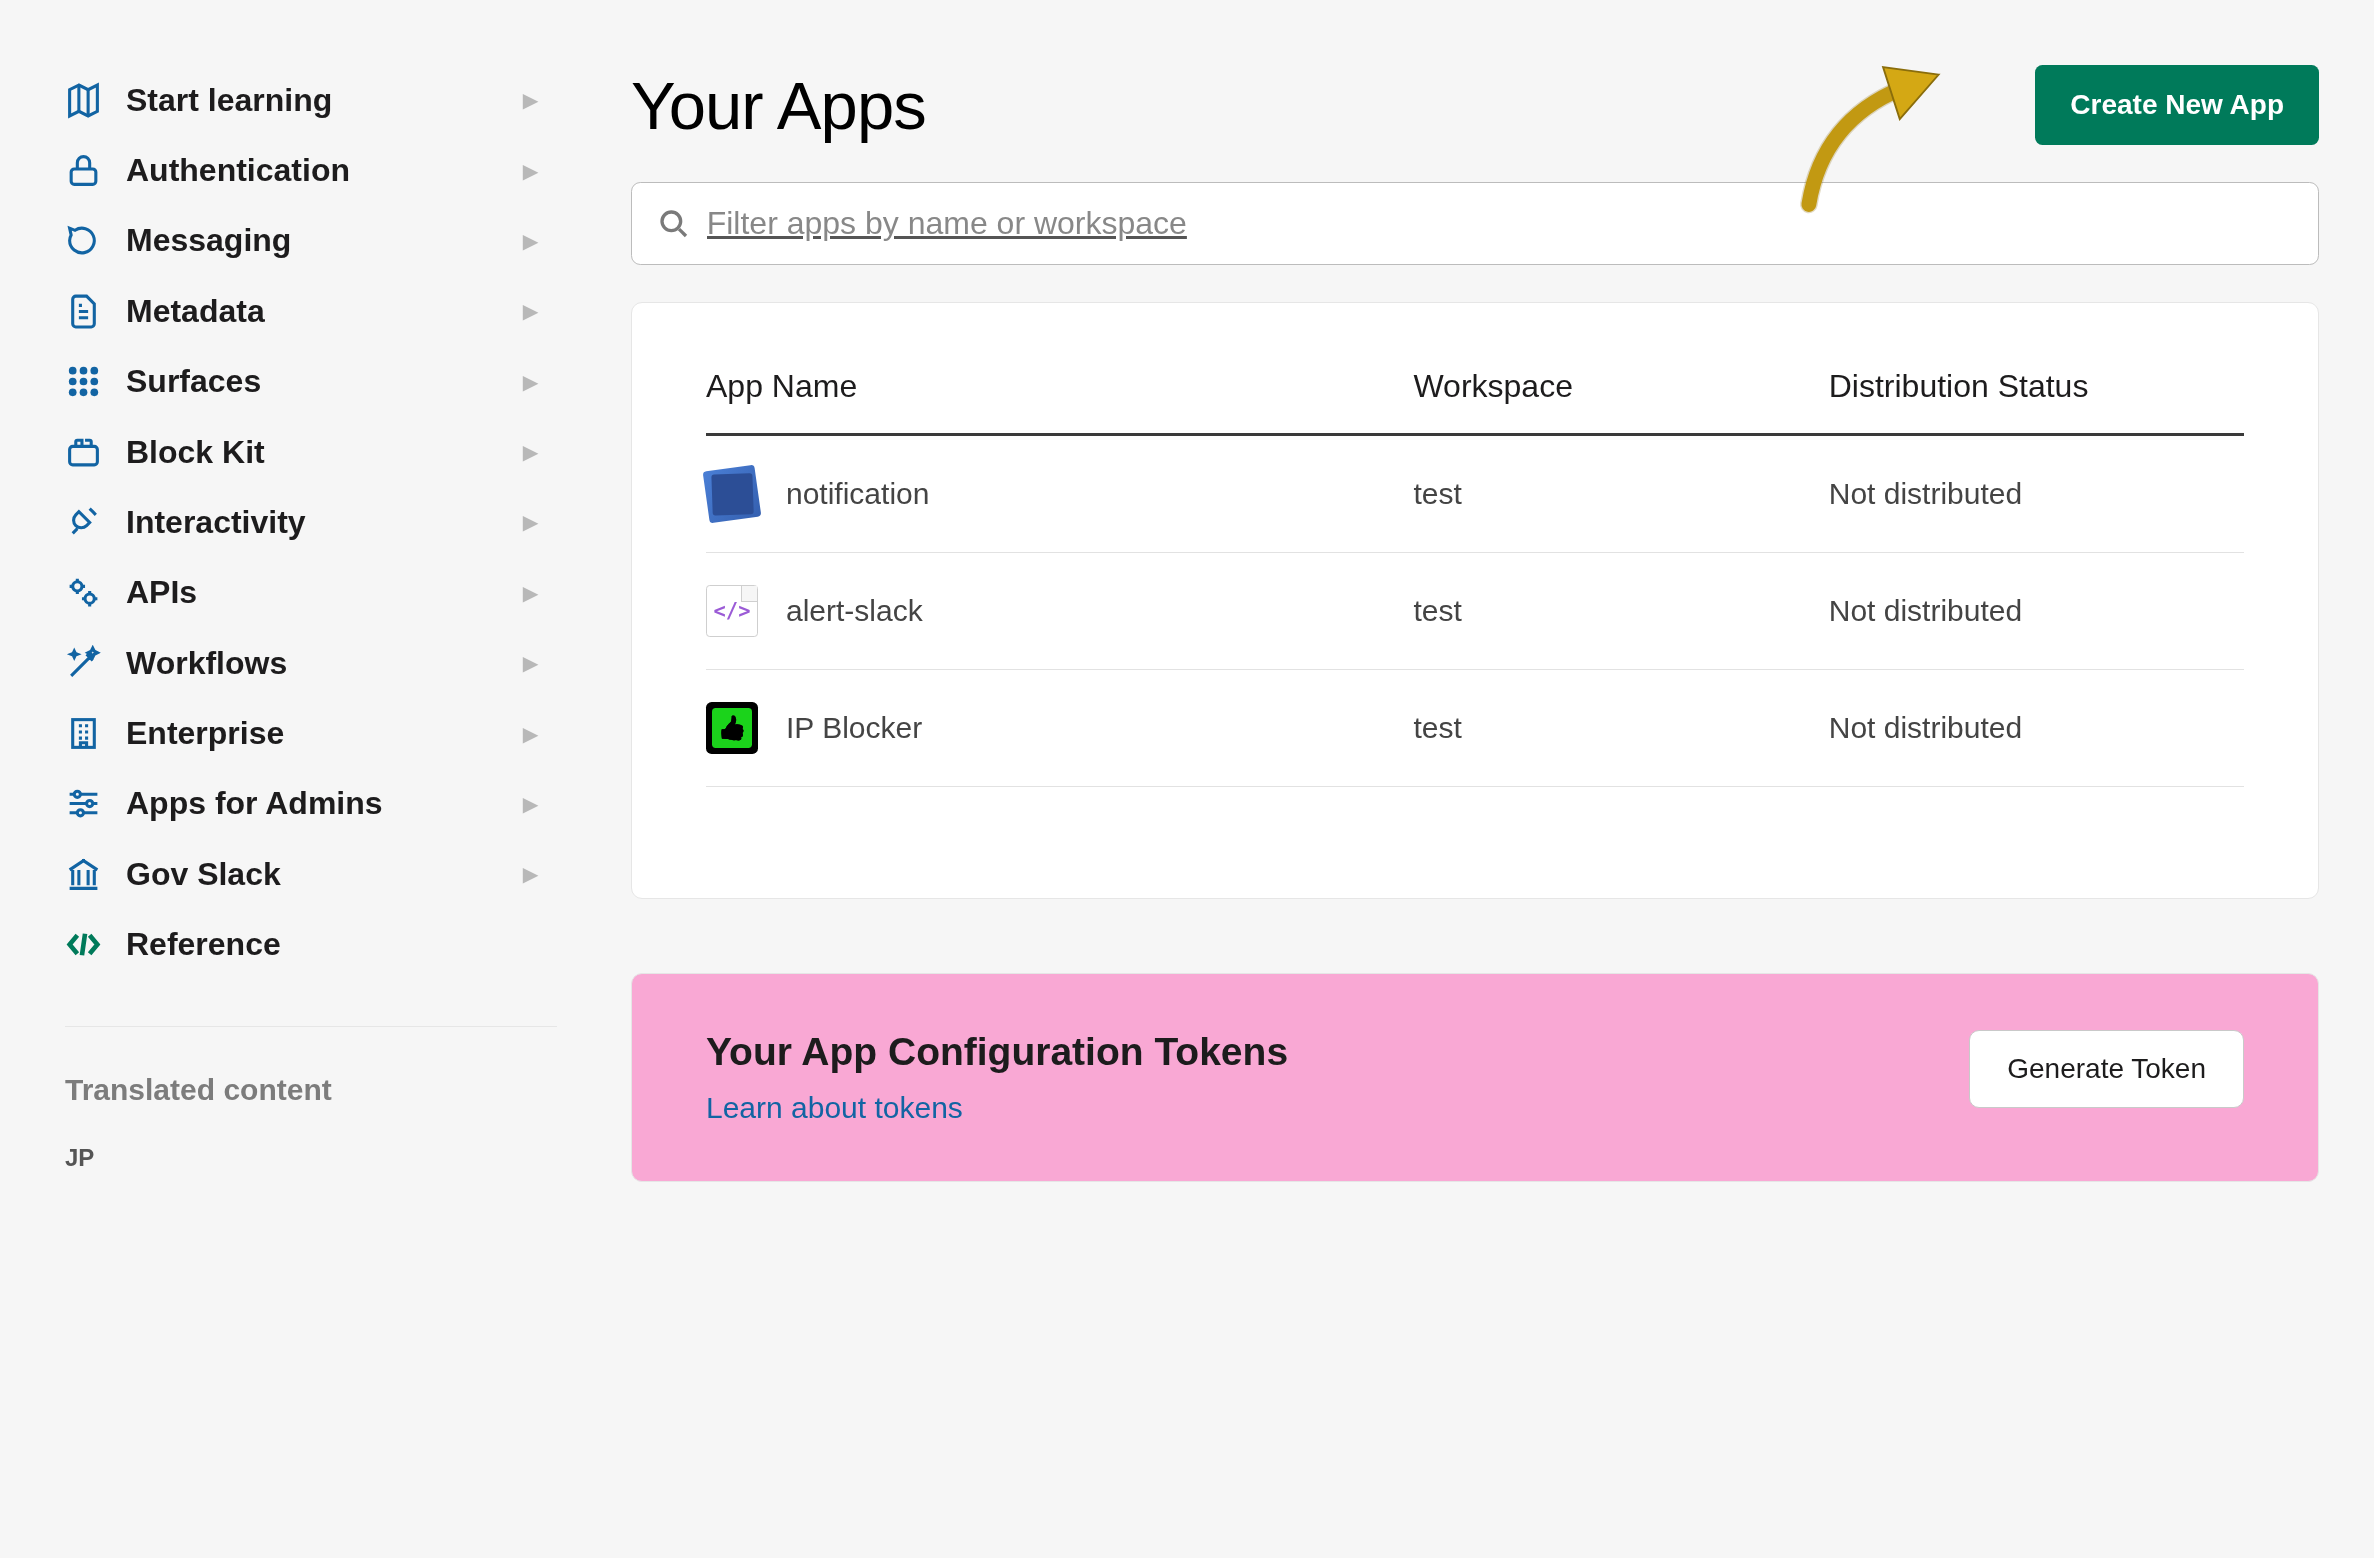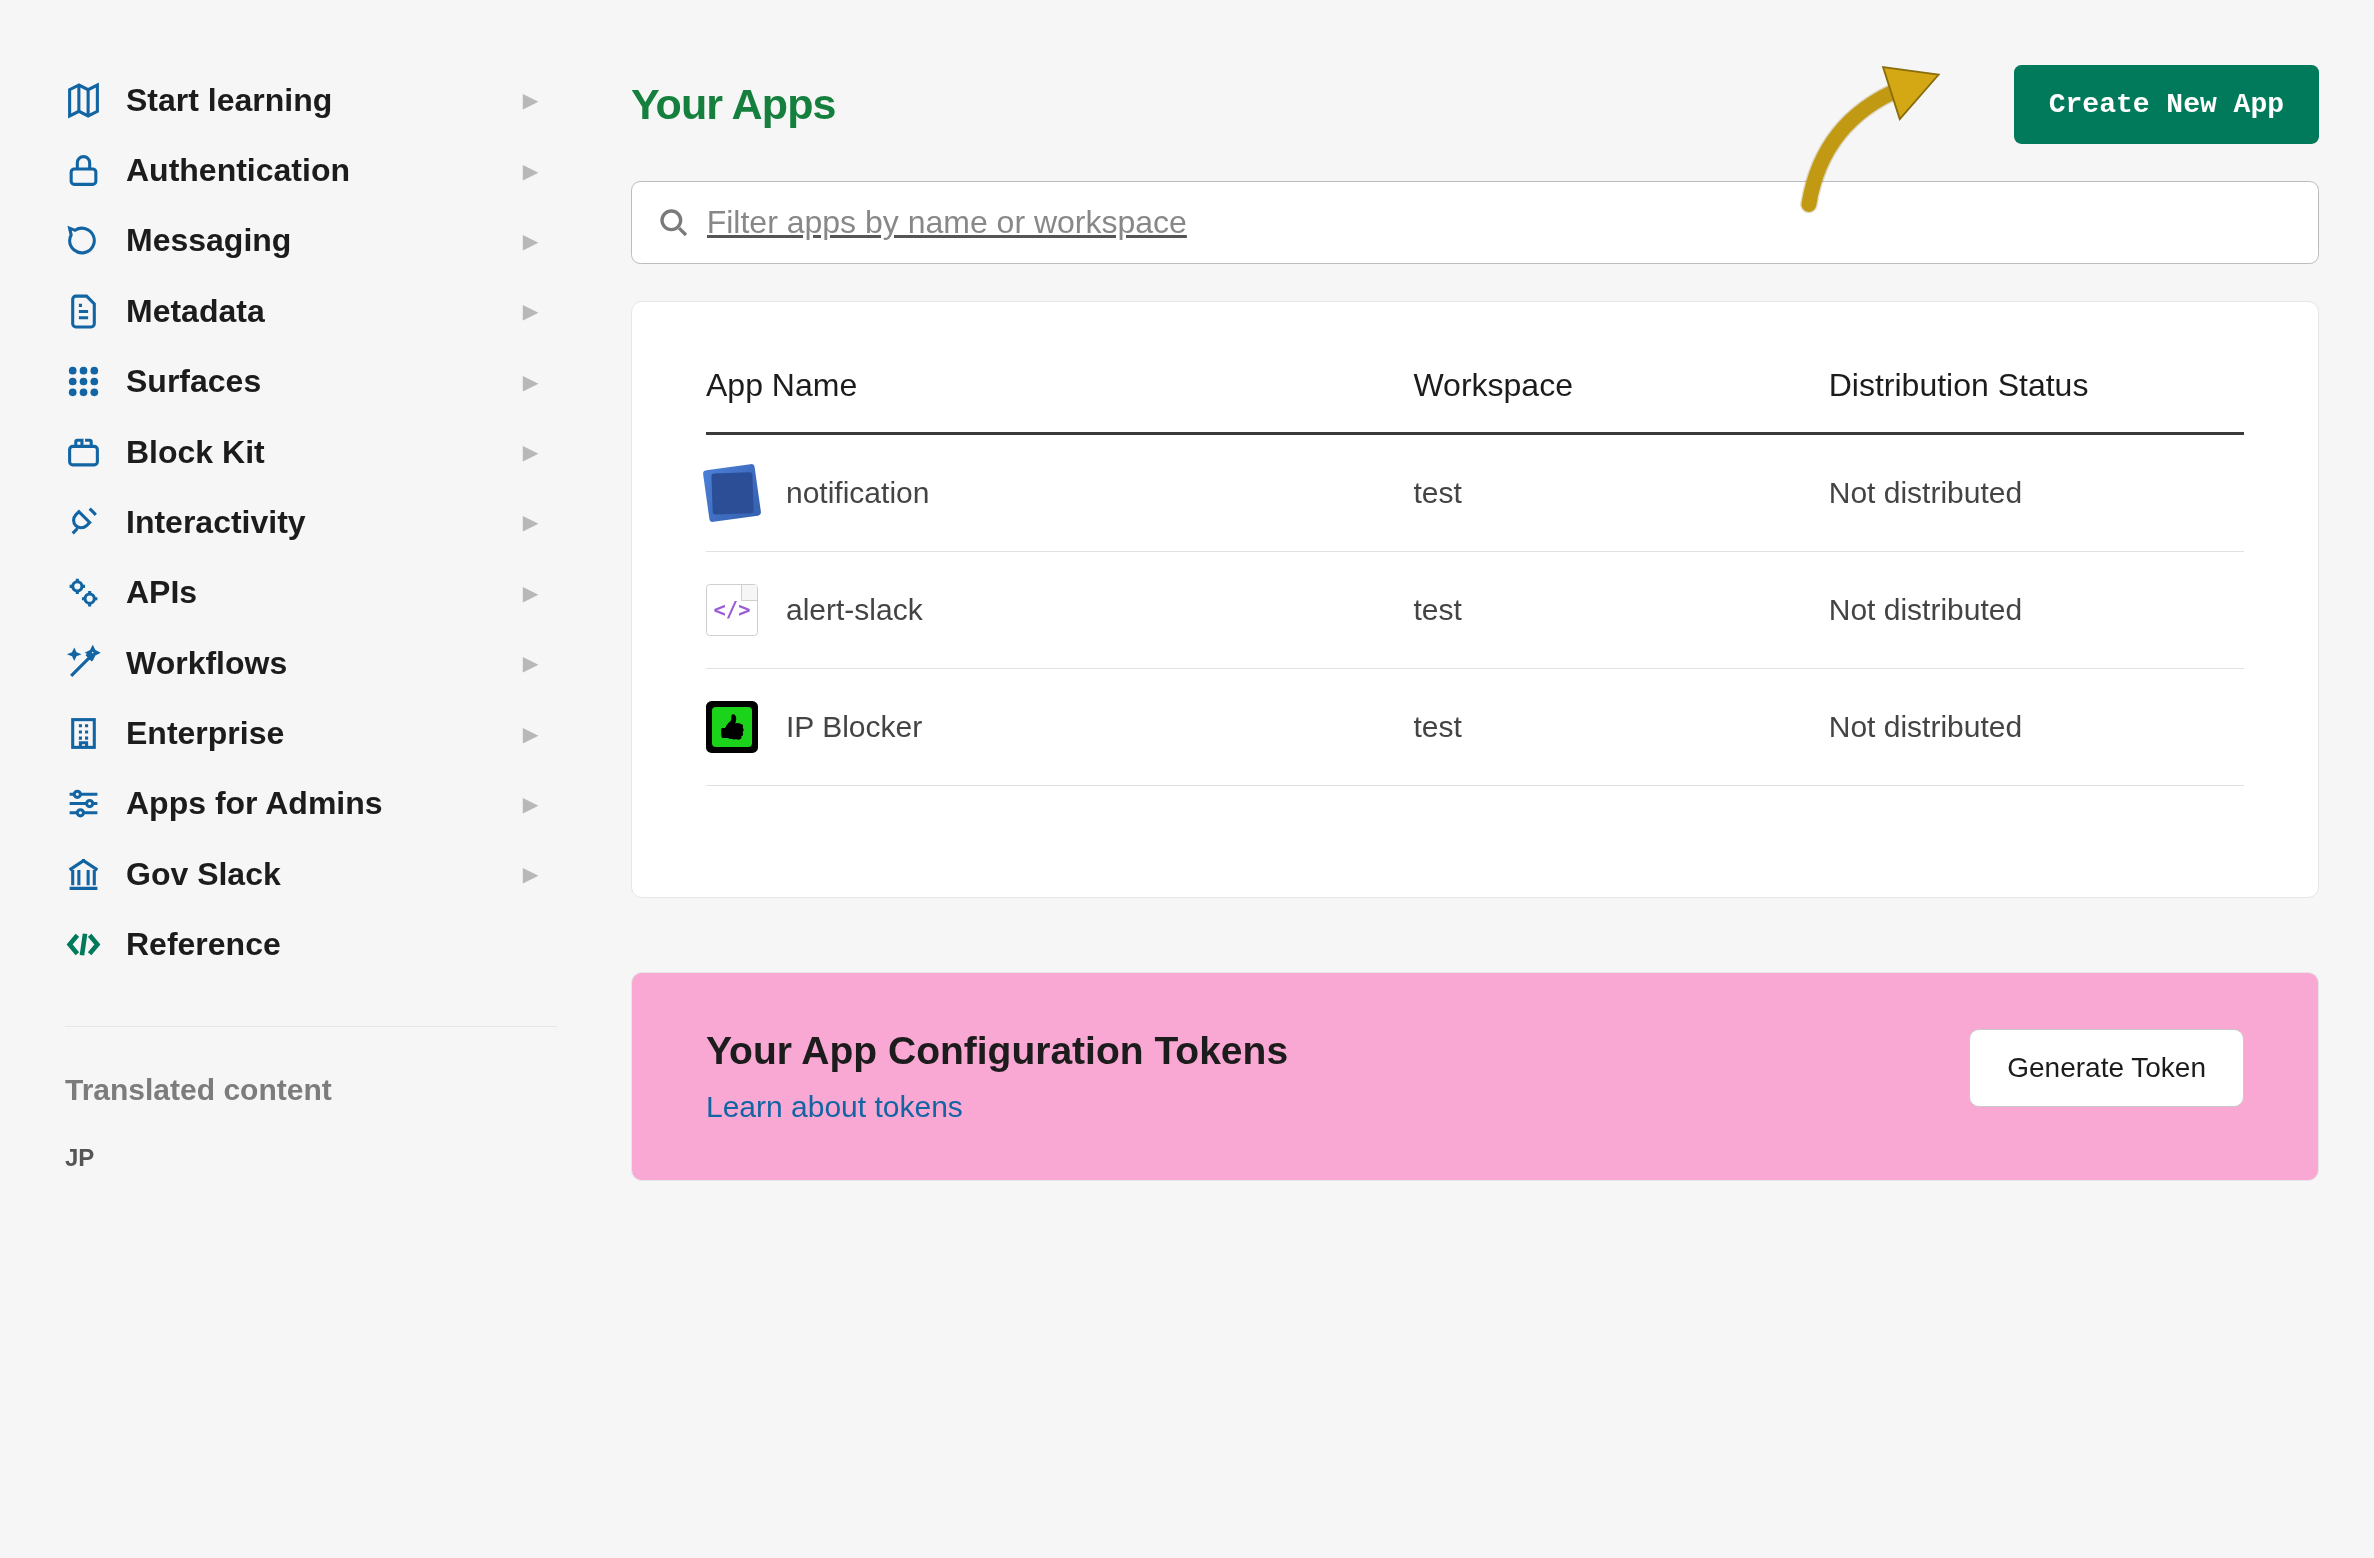--- a/index.html
+++ b/index.html
@@ -75,35 +75,34 @@
     padding: 65px 56px 37px 37px;
   }
   .header-row {
     display: flex;
     justify-content: space-between;
     align-items: center;
     margin-bottom: 37px;
     position: relative;
   }
   .page-title {
-    font-size: 43px;
-    font-weight: 700;
-    color: #15803d;
+    font-size: 67px;
+    font-weight: 400;
+    color: #000000;
     letter-spacing: -0.9px;
   }
   .create-btn {
     background: #007a5a;
     color: #fff;
     border: none;
     font-size: 28px;
     font-weight: 700;
     padding: 24px 35px;
     border-radius: 7.4px;
     cursor: pointer;
-    font-family: Liberation Mono, monospace;
   }
   
   .arrow-annotation {
     position: absolute;
     right: 371px;
     top: -9.3px;
     width: 167px;
     height: 167px;
     pointer-events: none;
   }

